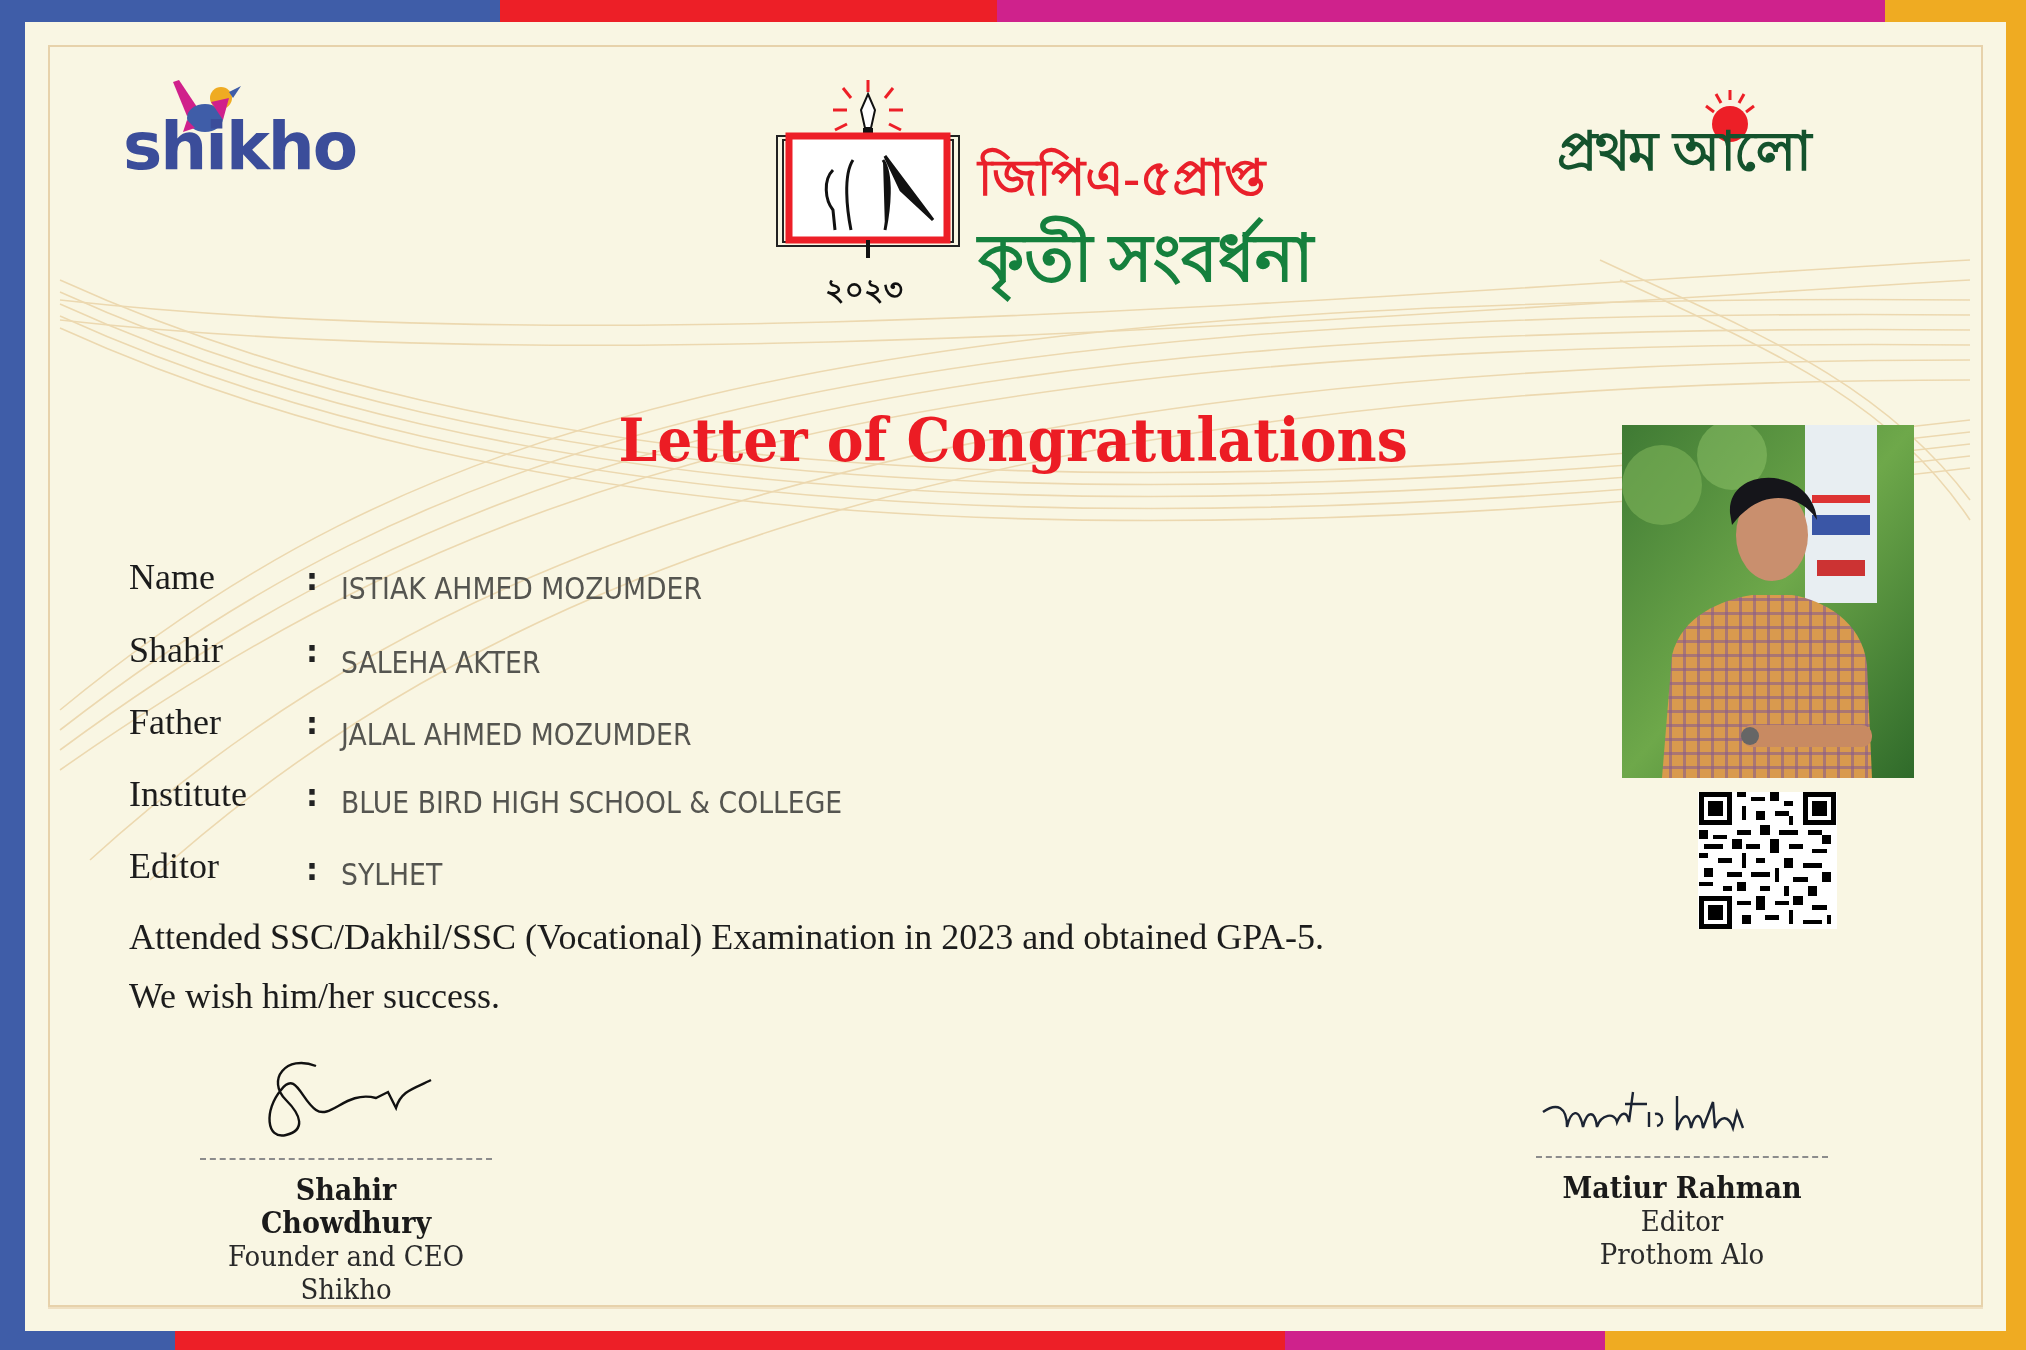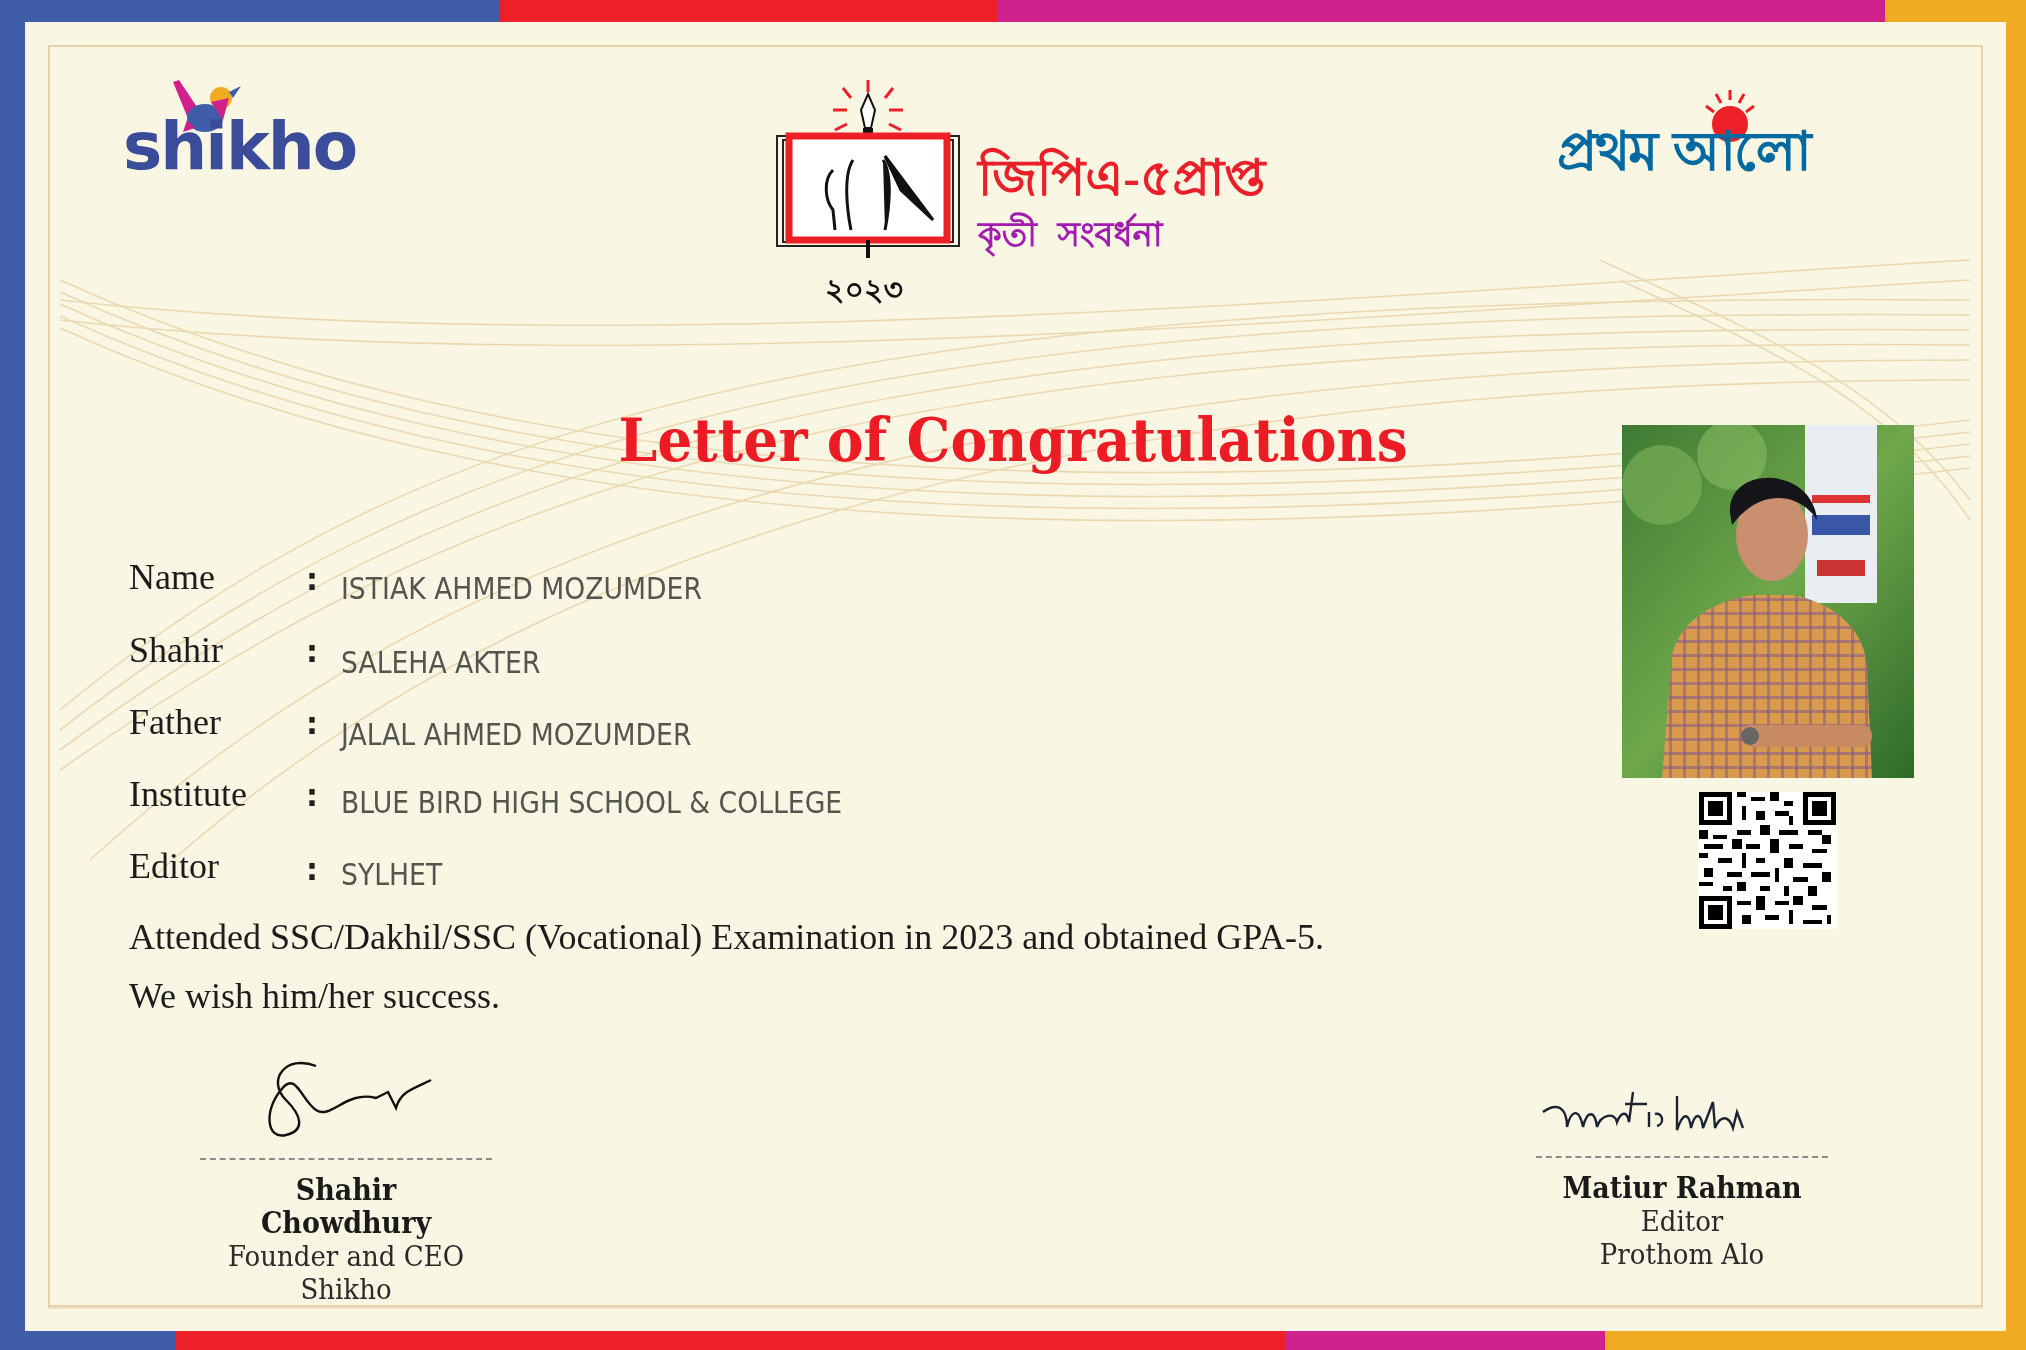--- a/index.html
+++ b/index.html
@@ -14,23 +14,23 @@
   .field-label { position: absolute; left: 129px; font-family: "Liberation Serif", serif; font-size: 36px; color: #1c1c1c; }
   .field-colon { position: absolute; left: 306px; font-family: "DejaVu Sans", sans-serif; font-weight: bold; font-size: 30px; color: #222; }
   .field-value { position: absolute; left: 341px; font-family: "DejaVu Sans", sans-serif; font-size: 31px; color: #555550; letter-spacing: 0px; transform: scaleX(0.86); transform-origin: 0 0; white-space: nowrap; }
   .para { position: absolute; left: 129px; font-family: "Liberation Serif", serif; font-size: 36px; color: #1c1c1c; white-space: nowrap; }
   .sig-block { position: absolute; text-align: center; font-family: "DejaVu Serif", serif; color: #1a1a1a; }
   .sig-line { border-top: 2px dashed #8c8c8c; height: 0; }
   .sig-name { font-weight: bold; font-size: 29px; margin-top: 14px; line-height: 33px; transform: scaleX(0.93); }
   .sig-title { font-size: 28px; line-height: 33px; transform: scaleX(0.93); color: #2a2a2a; }
   .logo-text-shikho { position: absolute; left: 123px; top: 108px; font-family: "DejaVu Sans", sans-serif; font-weight: bold; font-size: 66px; color: #3b4d9a; letter-spacing: -2px; }
   .bn-red { position: absolute; font-family: Liberation Serif, serif; font-weight: bold; font-size: 50px; color: #e9202a; white-space: nowrap; }
-  .bn-blue { position: absolute; font-family: Liberation Mono, monospace; font-weight: bold; font-size: 34px; color: #a21caf; white-space: nowrap; }
+  .bn-blue { position: absolute; font-family: Liberation Serif, serif; font-weight: bold; font-size: 66px; color: #15803d; white-space: nowrap; }
   .bn-year { position: absolute; font-family: "DejaVu Sans", sans-serif; font-weight: bold; font-size: 30px; color: #111; }
-  .pa-text { position: absolute; font-family: "DejaVu Sans", sans-serif; font-weight: bold; font-size: 54px; color: #0369a1; white-space: nowrap; letter-spacing: -2px; }
+  .pa-text { position: absolute; font-family: "DejaVu Sans", sans-serif; font-weight: bold; font-size: 54px; color: #14532d; white-space: nowrap; letter-spacing: -2px; }
   .photo { position: absolute; left: 1622px; top: 425px; width: 292px; height: 353px; overflow: hidden; background: #4f8a3c; }
   .qr { position: absolute; left: 1698px; top: 792px; width: 139px; height: 137px; background: #fff; }
 </style>
 </head>
 <body>
 
 <div class="bar" style="left:0;top:0;width:500px;height:22px;background:#3f5da8;"></div>
 <div class="bar" style="left:500px;top:0;width:497px;height:22px;background:#ed1f27;"></div>
 <div class="bar" style="left:997px;top:0;width:888px;height:22px;background:#cf228c;"></div>
 <div class="bar" style="left:1885px;top:0;width:141px;height:22px;background:#efab22;"></div>

